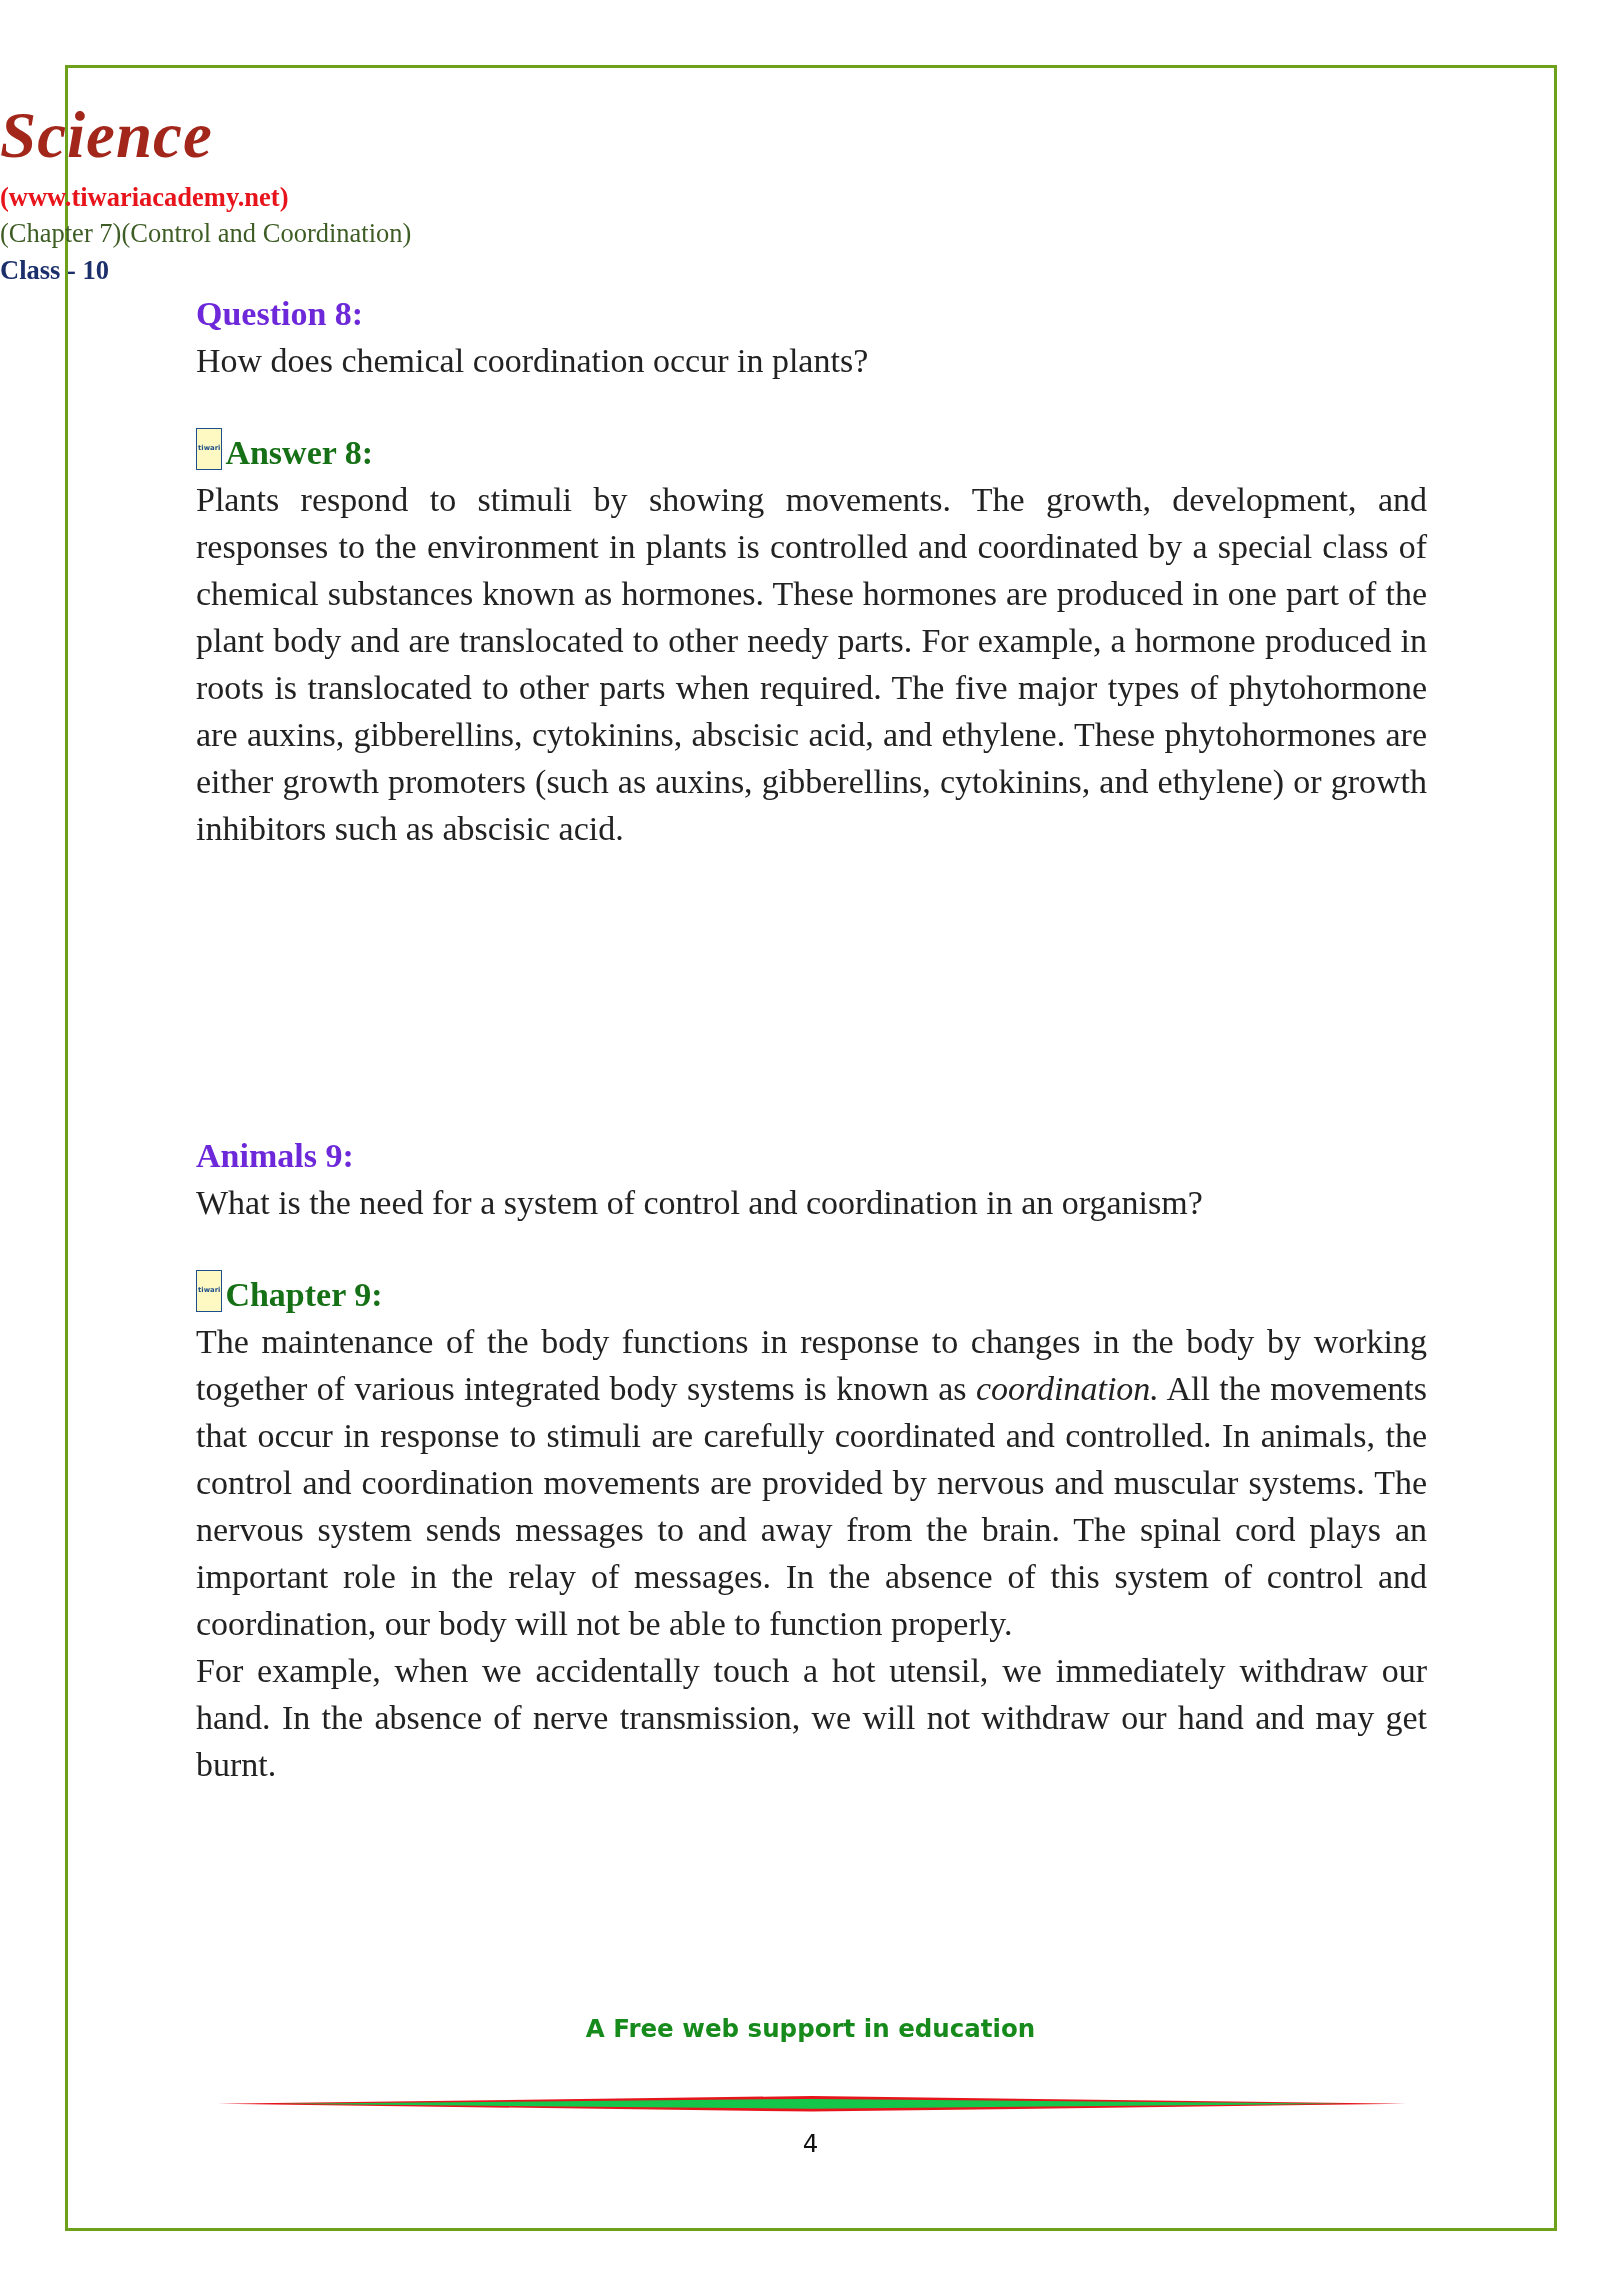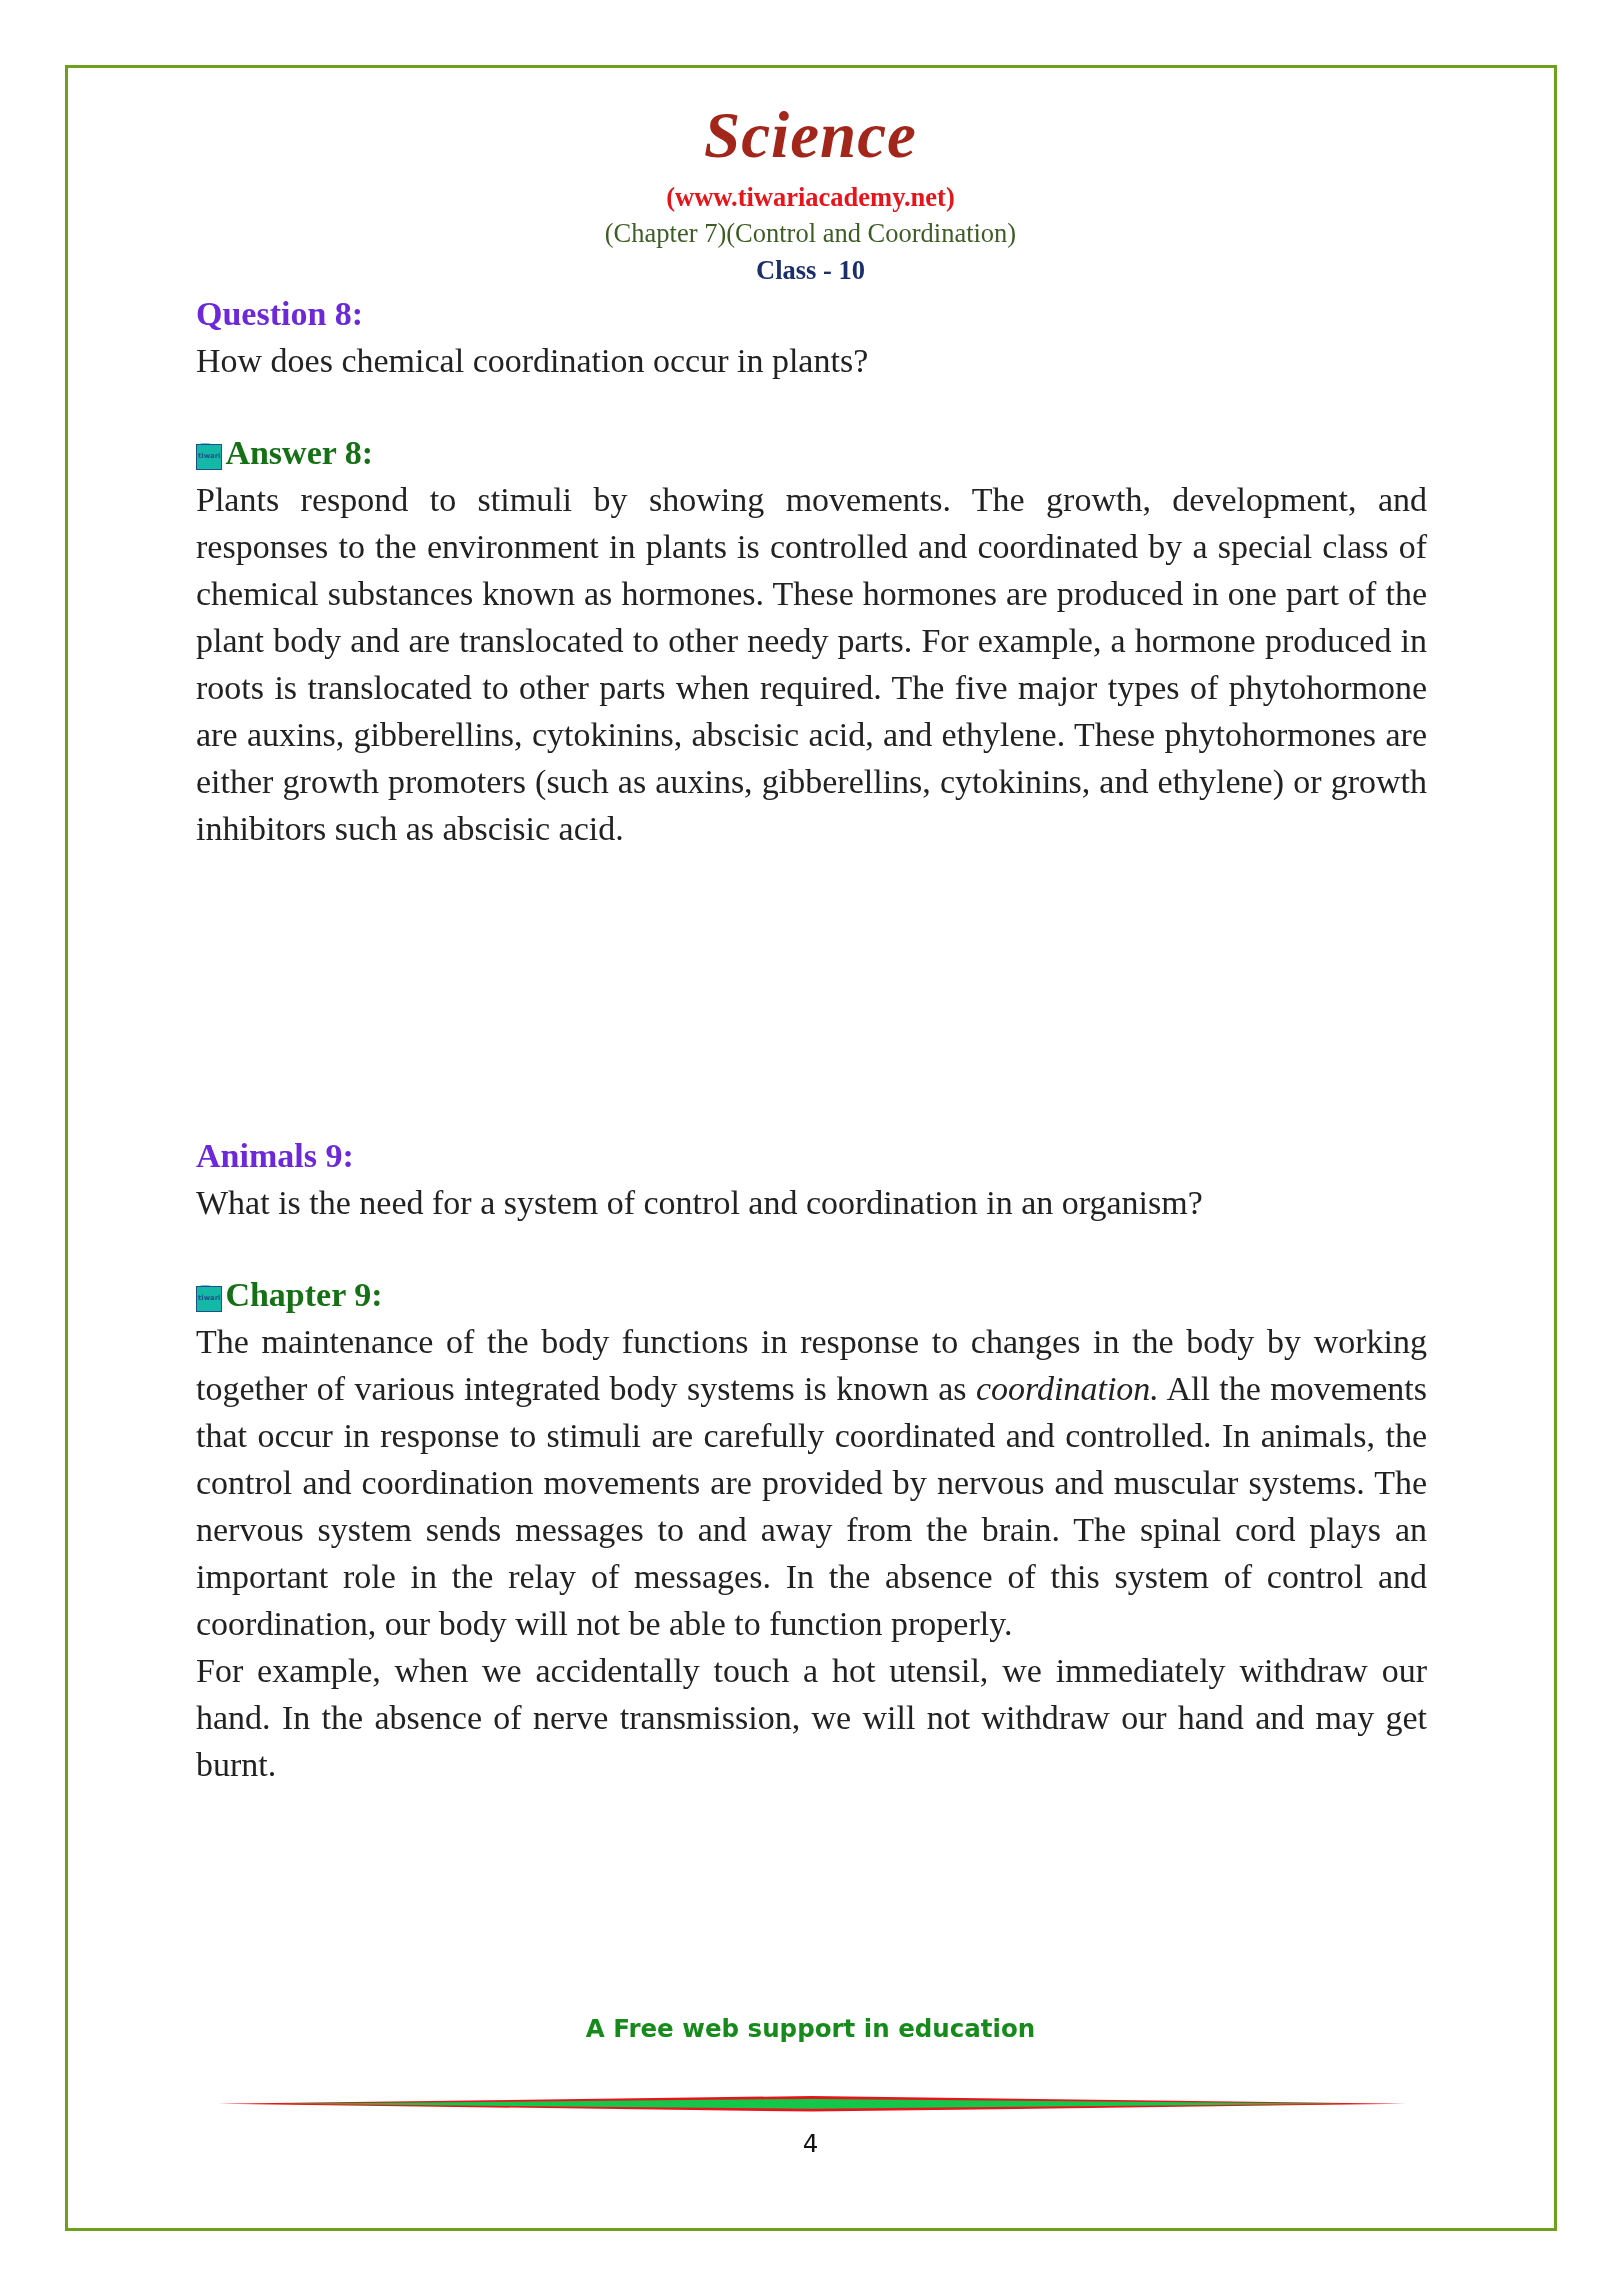--- a/index.html
+++ b/index.html
@@ -1,36 +1,36 @@
 <!DOCTYPE html>
 <html><head>
   <meta charset="utf-8">
   <style>
     html, body { margin: 0; padding: 0; background: #ffffff; }
     body { width: 1621px; height: 2293px; position: relative; overflow: hidden; }
     .frame {
       position: absolute; left: 65px; top: 65px; width: 1486px; height: 2160px;
       border: 3.9px solid #6ea11b; box-sizing: content-box;
     }
-    .header { position: absolute; left: 0; right: 0; top: 94px; text-align: center; }
+    .header { position: absolute; left: 0; right: 0; top: 94px; }
     .title {
       font-family: "Liberation Serif", serif; font-style: italic; font-weight: bold;
       font-size: 65px; line-height: 82px; color: #a3261b; letter-spacing: 1px;
     }
     .site { font-family: "Liberation Serif", serif; font-weight: bold; font-size: 26.5px; line-height: 35px; color: #e8141c; margin-top: 3.9px; }
     .chapter { font-family: "Liberation Serif", serif; font-weight: normal; font-size: 26.5px; line-height: 37px; color: #3e5d25; }
     .class { font-family: "Liberation Serif", serif; font-weight: bold; font-size: 26.5px; line-height: 37px; color: #1b2f6b; }
     .content { position: absolute; left: 196px; width: 1231px; }
     .q-label { font-family: "Liberation Serif", serif; font-weight: bold; font-size: 34px; color: #6d28d9; line-height: 47px; }
     .q-text, .a-para { font-family: "Liberation Serif", serif; font-size: 34px; color: #222222; line-height: 47px; }
     .a-para { text-align: justify; text-align-last: left; }
     .a-label { font-family: "Liberation Serif", serif; font-weight: bold; font-size: 34px; color: #157016; line-height: 47px; display: flex; align-items: flex-end; }
     .leaf-icon { width: 27.4px; height: 27.4px; margin-right: 2px; margin-bottom: 5.9px; position: relative; display: inline-block; }
     .leaf-icon .leaf { position: absolute; left: 3.9px; top: 0; width: 21.6px; height: 17.6px; background: linear-gradient(135deg,#7fc6f0,#1d6fae); border-radius: 2px 17.6px 2px 17.6px; }
-    .leaf-icon .word { position: absolute; left: 0; bottom: 0; font-family: "DejaVu Sans", sans-serif; font-size: 6.9px; color: #1d4f8a; border: 1px solid #1d4f8a; line-height: 7.8px; padding: 8px 1px; background: #14b8a6; }
+    .leaf-icon .word { position: absolute; left: 0; bottom: 0; font-family: "DejaVu Sans", sans-serif; font-size: 6.9px; color: #1d4f8a; border: 1px solid #1d4f8a; line-height: 7.8px; padding: 16px 1px; background: #fef9c3; }
     .footer { position: absolute; left: 0; right: 0; text-align: center; }
     .f-site { font-family: "DejaVu Sans", sans-serif; font-weight: bold; font-size: 24.5px; color: #e8141c; line-height: 35px; }
     .f-tag { font-family: "DejaVu Sans", sans-serif; font-weight: bold; font-size: 24.5px; color: #178a1c; line-height: 35px; }
     .divider { position: absolute; left: 218px; width: 1188px; top: 2095px; height: 17.6px; }
     .page-num { font-family: "DejaVu Sans", sans-serif; font-size: 24.5px; color: #111; line-height: 29px; }
     em { font-style: italic; }
   </style>
 </head>
 <body>
 

